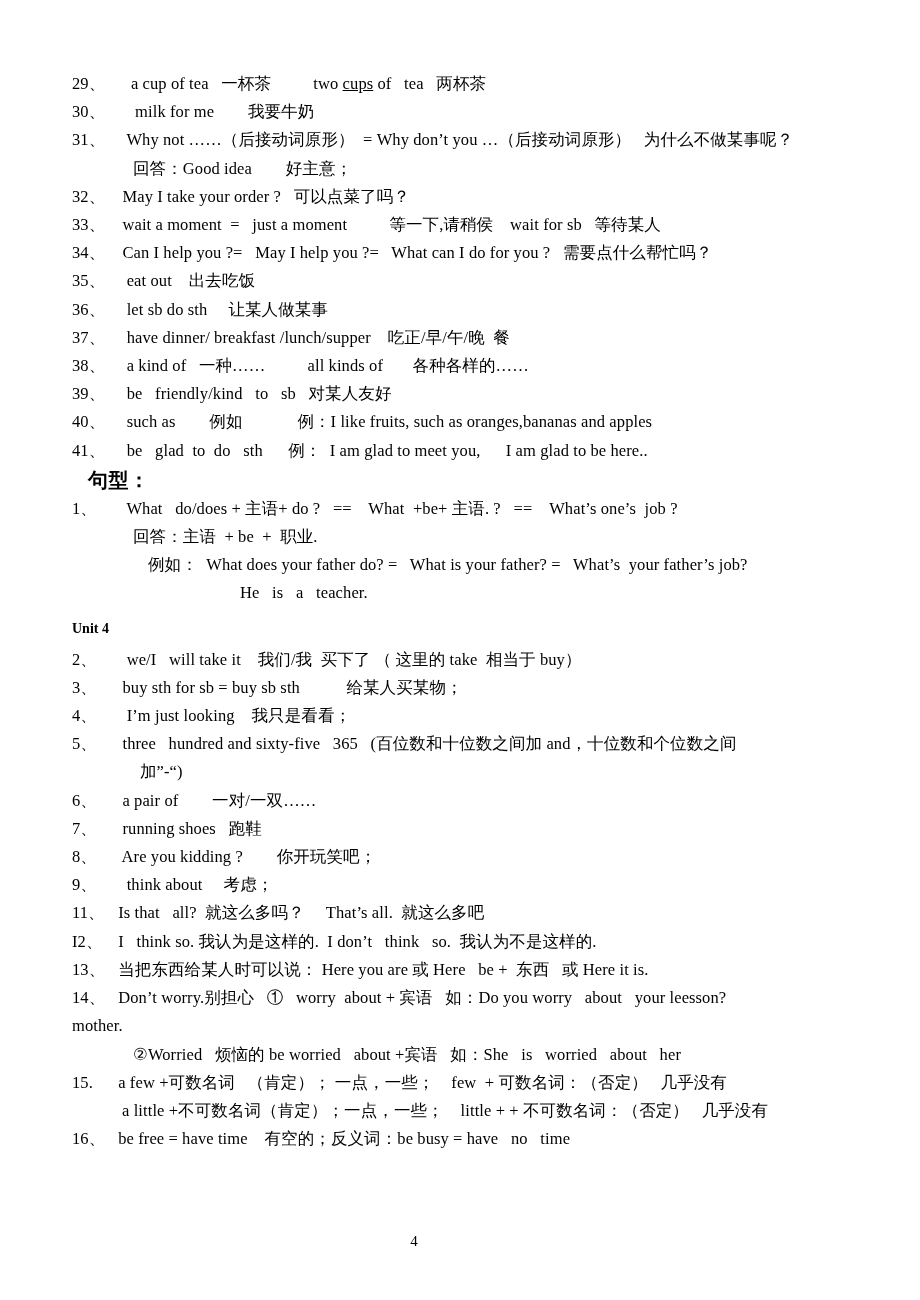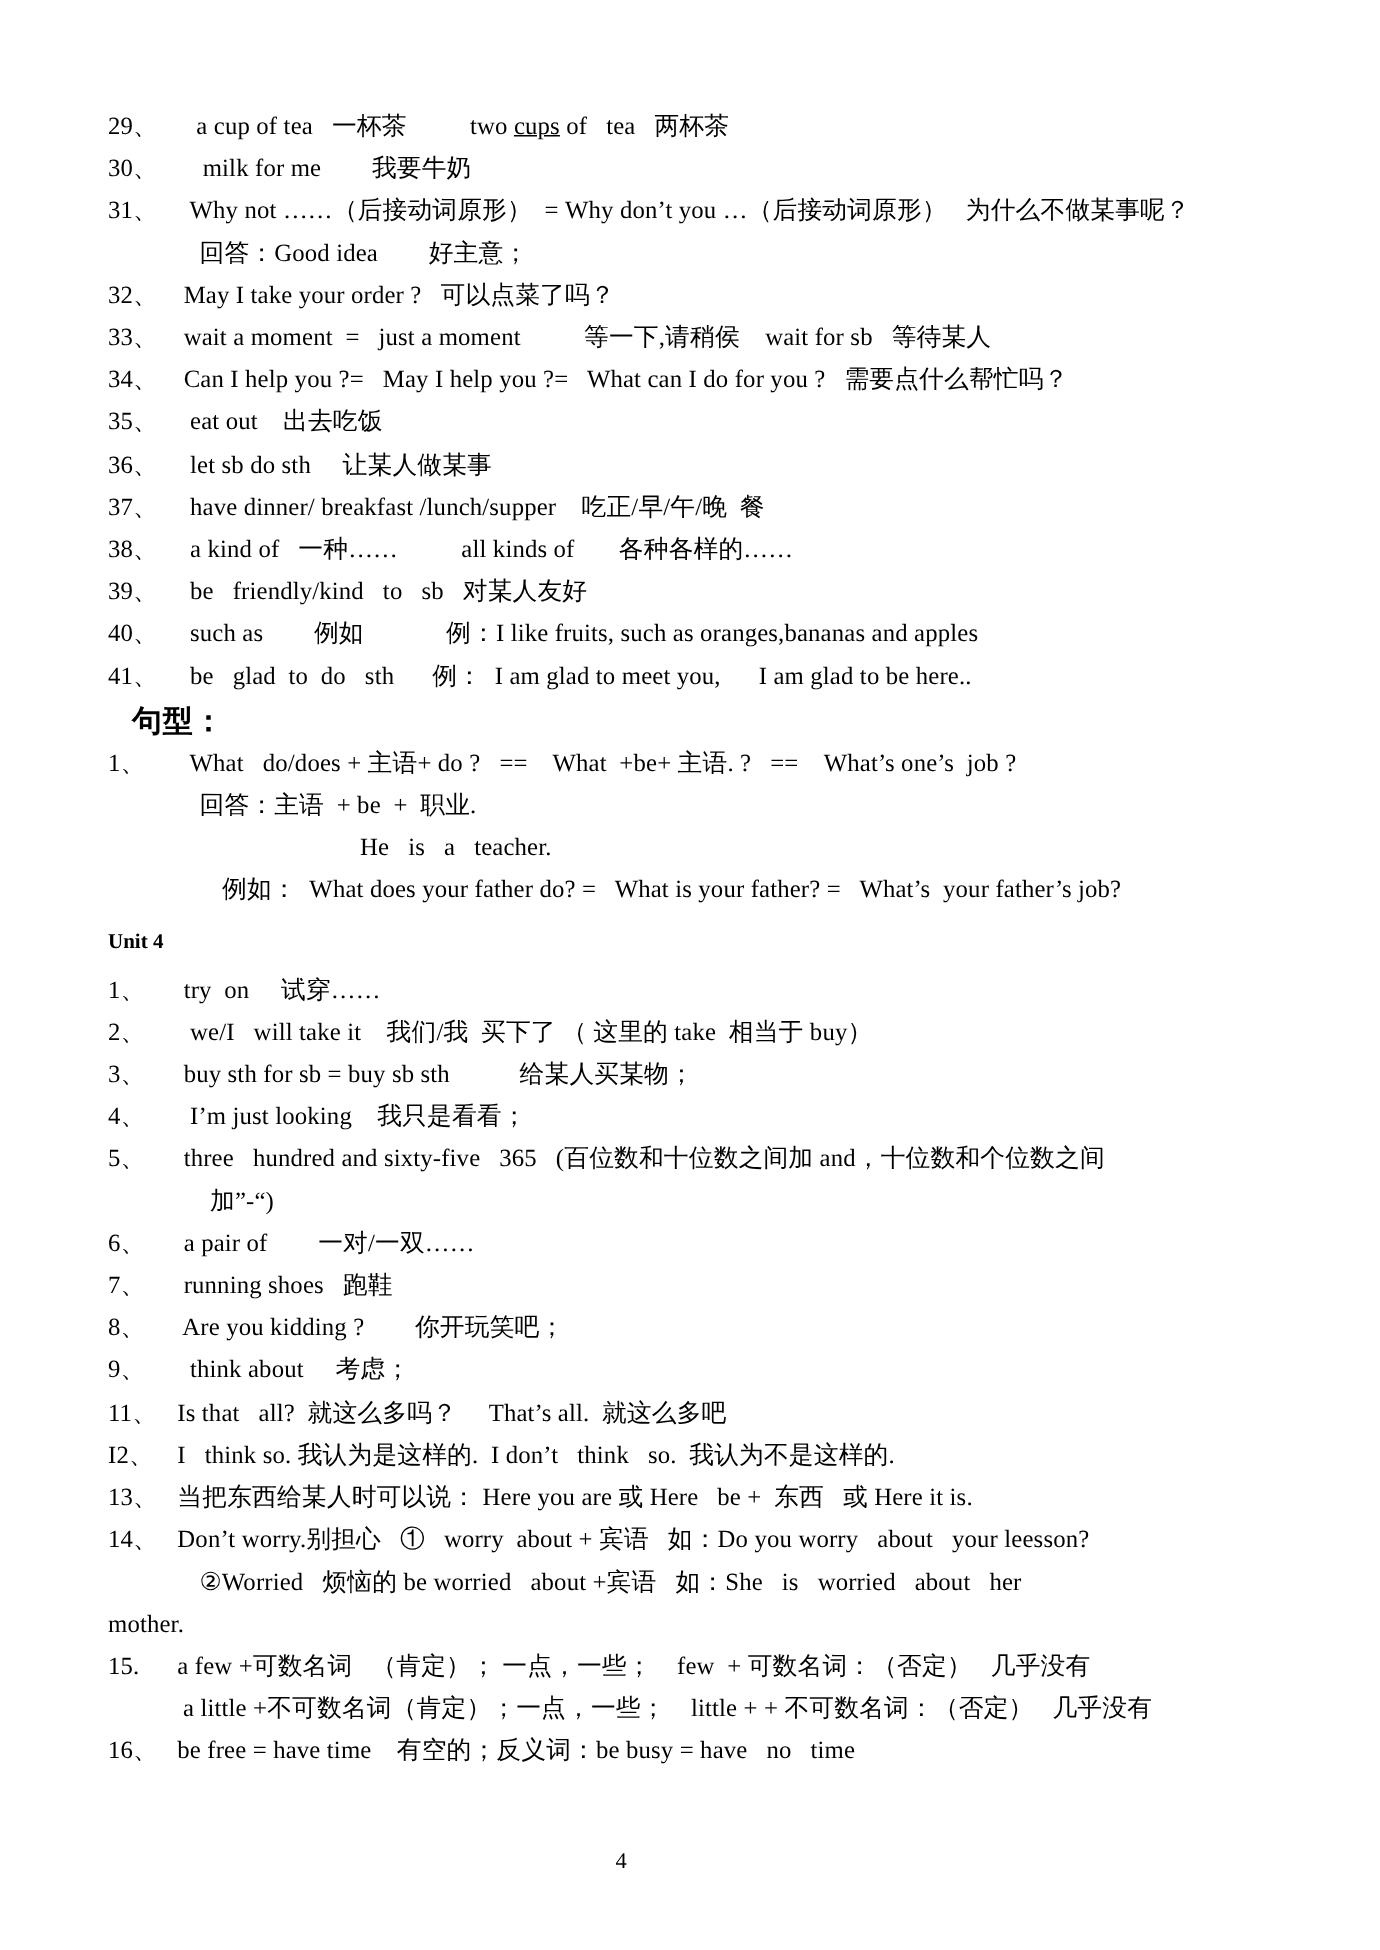--- a/index.html
+++ b/index.html
@@ -101,29 +101,28 @@
     <span class="line"><span class="num">41、</span><span>   be   glad  to  do   sth      例：  I am glad to meet you,      I am glad to be here..</span></span>
   </div>
 
   <span class="heading heading-cn">句型：</span>
 
   <div>
     <span class="line"><span class="num">1、</span><span>   What   do/does + 主语+ do ?   ==    What  +be+ 主语. ?   ==    What’s one’s  job ?</span></span>
 
     <span class="line" style="padding-left:61px"><span>回答：主语  + be  +  职业.</span></span>
 
+    <span class="line" style="padding-left:76px"><span>例如：  What does your father do? =   What is your father? =   What’s  your father’s job?</span></span>
+
     <span class="line" style="padding-left:168px"><span>He   is   a   teacher.</span></span>
-
-    <span class="line" style="padding-left:76px"><span>例如：  What does your father do? =   What is your father? =   What’s  your father’s job?</span></span>
   </div>
 
   <span class="heading unit-head">Unit 4</span>
 
   <div>
-    <span class="line"><span class="num">1、</span><span>  try  on     试穿……</span></span>
 
     <span class="line"><span class="num">2、</span><span>   we/I   will take it    我们/我  买下了 （ 这里的 take  相当于 buy）</span></span>
 
     <span class="line"><span class="num">3、</span><span>  buy sth for sb = buy sb sth           给某人买某物；</span></span>
 
     <span class="line"><span class="num">4、</span><span>   I’m just looking    我只是看看；</span></span>
 
     <span class="line"><span class="num">5、</span><span>  three   hundred and sixty-five   365   (百位数和十位数之间加 and，十位数和个位数之间</span></span>
 
     <span class="line" style="padding-left:68px"><span>加”-“)</span></span>
@@ -138,23 +137,23 @@
 
 
     <span class="line"><span class="num">11、</span><span> Is that   all?  就这么多吗？     That’s all.  就这么多吧</span></span>
 
     <span class="line"><span class="num">I2、</span><span> I   think so. 我认为是这样的.  I don’t   think   so.  我认为不是这样的.</span></span>
 
     <span class="line"><span class="num">13、</span><span> 当把东西给某人时可以说： Here you are 或 Here   be +  东西   或 Here it is.</span></span>
 
     <span class="line"><span class="num">14、</span><span> Don’t worry.别担心   ①   worry  about + 宾语   如：Do you worry   about   your leesson?</span></span>
 
+    <span class="line" style="padding-left:0px"><span>mother.</span></span>
+
     <span class="line" style="padding-left:61px"><span>②Worried   烦恼的 be worried   about +宾语   如：She   is   worried   about   her</span></span>
-
-    <span class="line" style="padding-left:0px"><span>mother.</span></span>
 
     <span class="line"><span class="num">15.</span><span> a few +可数名词   （肯定）； 一点，一些；    few  + 可数名词：（否定）   几乎没有</span></span>
 
     <span class="line" style="padding-left:50px"><span>a little +不可数名词（肯定）；一点，一些；    little + + 不可数名词：（否定）   几乎没有</span></span>
 
     <span class="line"><span class="num">16、</span><span> be free = have time    有空的；反义词：be busy = have   no   time</span></span>
   </div>
 
   <div class="pagenum">4</div>
 

